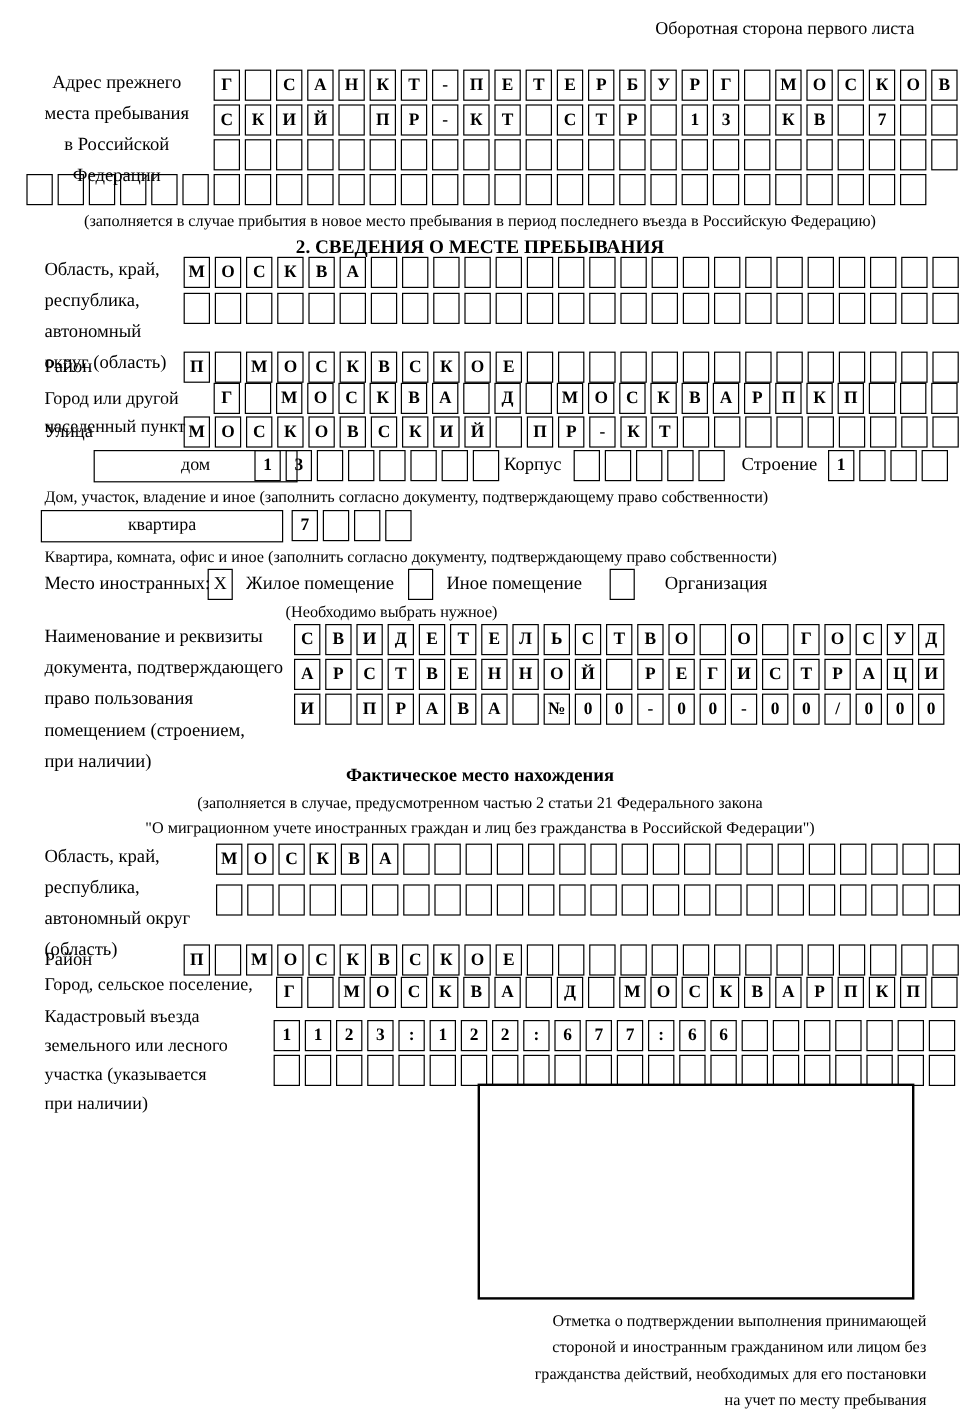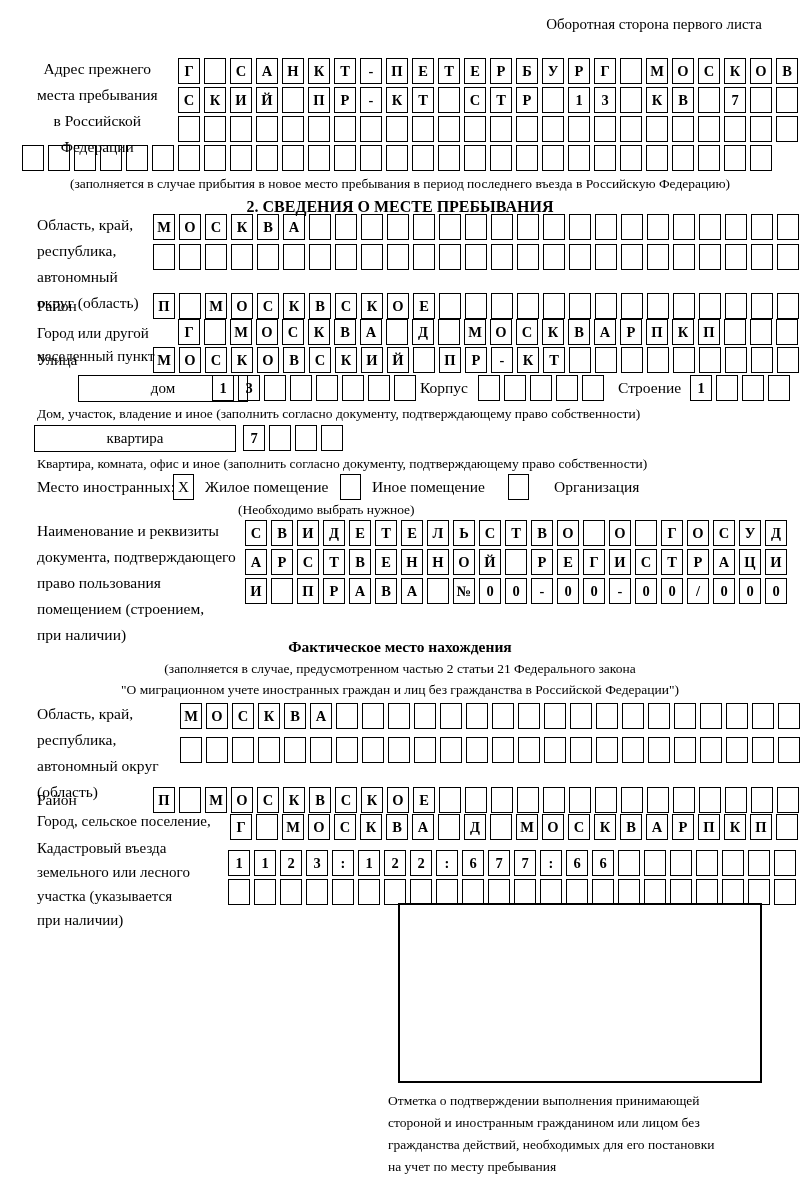--- a/index.html
+++ b/index.html
@@ -12,21 +12,21 @@
         font-size:14.5px;font-weight:bold;line-height:1;}
   .widebox{border:1.6px solid #000;box-sizing:border-box;height:27px;display:flex;
            align-items:center;justify-content:center;font-size:15px;}
   .lbl{font-size:15.5px;line-height:26px;}
   .lbl2{font-size:15px;line-height:23px;}
   .note{font-size:13.5px;}
   .title{font-size:16px;font-weight:bold;}
   .center{width:800px;text-align:center;left:0;}
   .chk{width:21px;height:26px;border:1.6px solid #000;box-sizing:border-box;display:flex;
        align-items:center;justify-content:center;font-size:15px;}
-  .capt{font-size:13.5px;line-height:22px;text-align:left;}
+  .capt{font-size:13.5px;line-height:22px;text-align:right;}
 </style>
 </head>
 <body>
 
 <div class="abs" style="top:16px;left:0;width:762px;text-align:right;font-size:15px;">Оборотная сторона первого листа</div>
 
 <div class="abs lbl" style="top:56px;left:37px;text-align:center;">
     <div>Адрес прежнего</div>
     <div>места пребывания</div>
     <div>в Российской</div>

